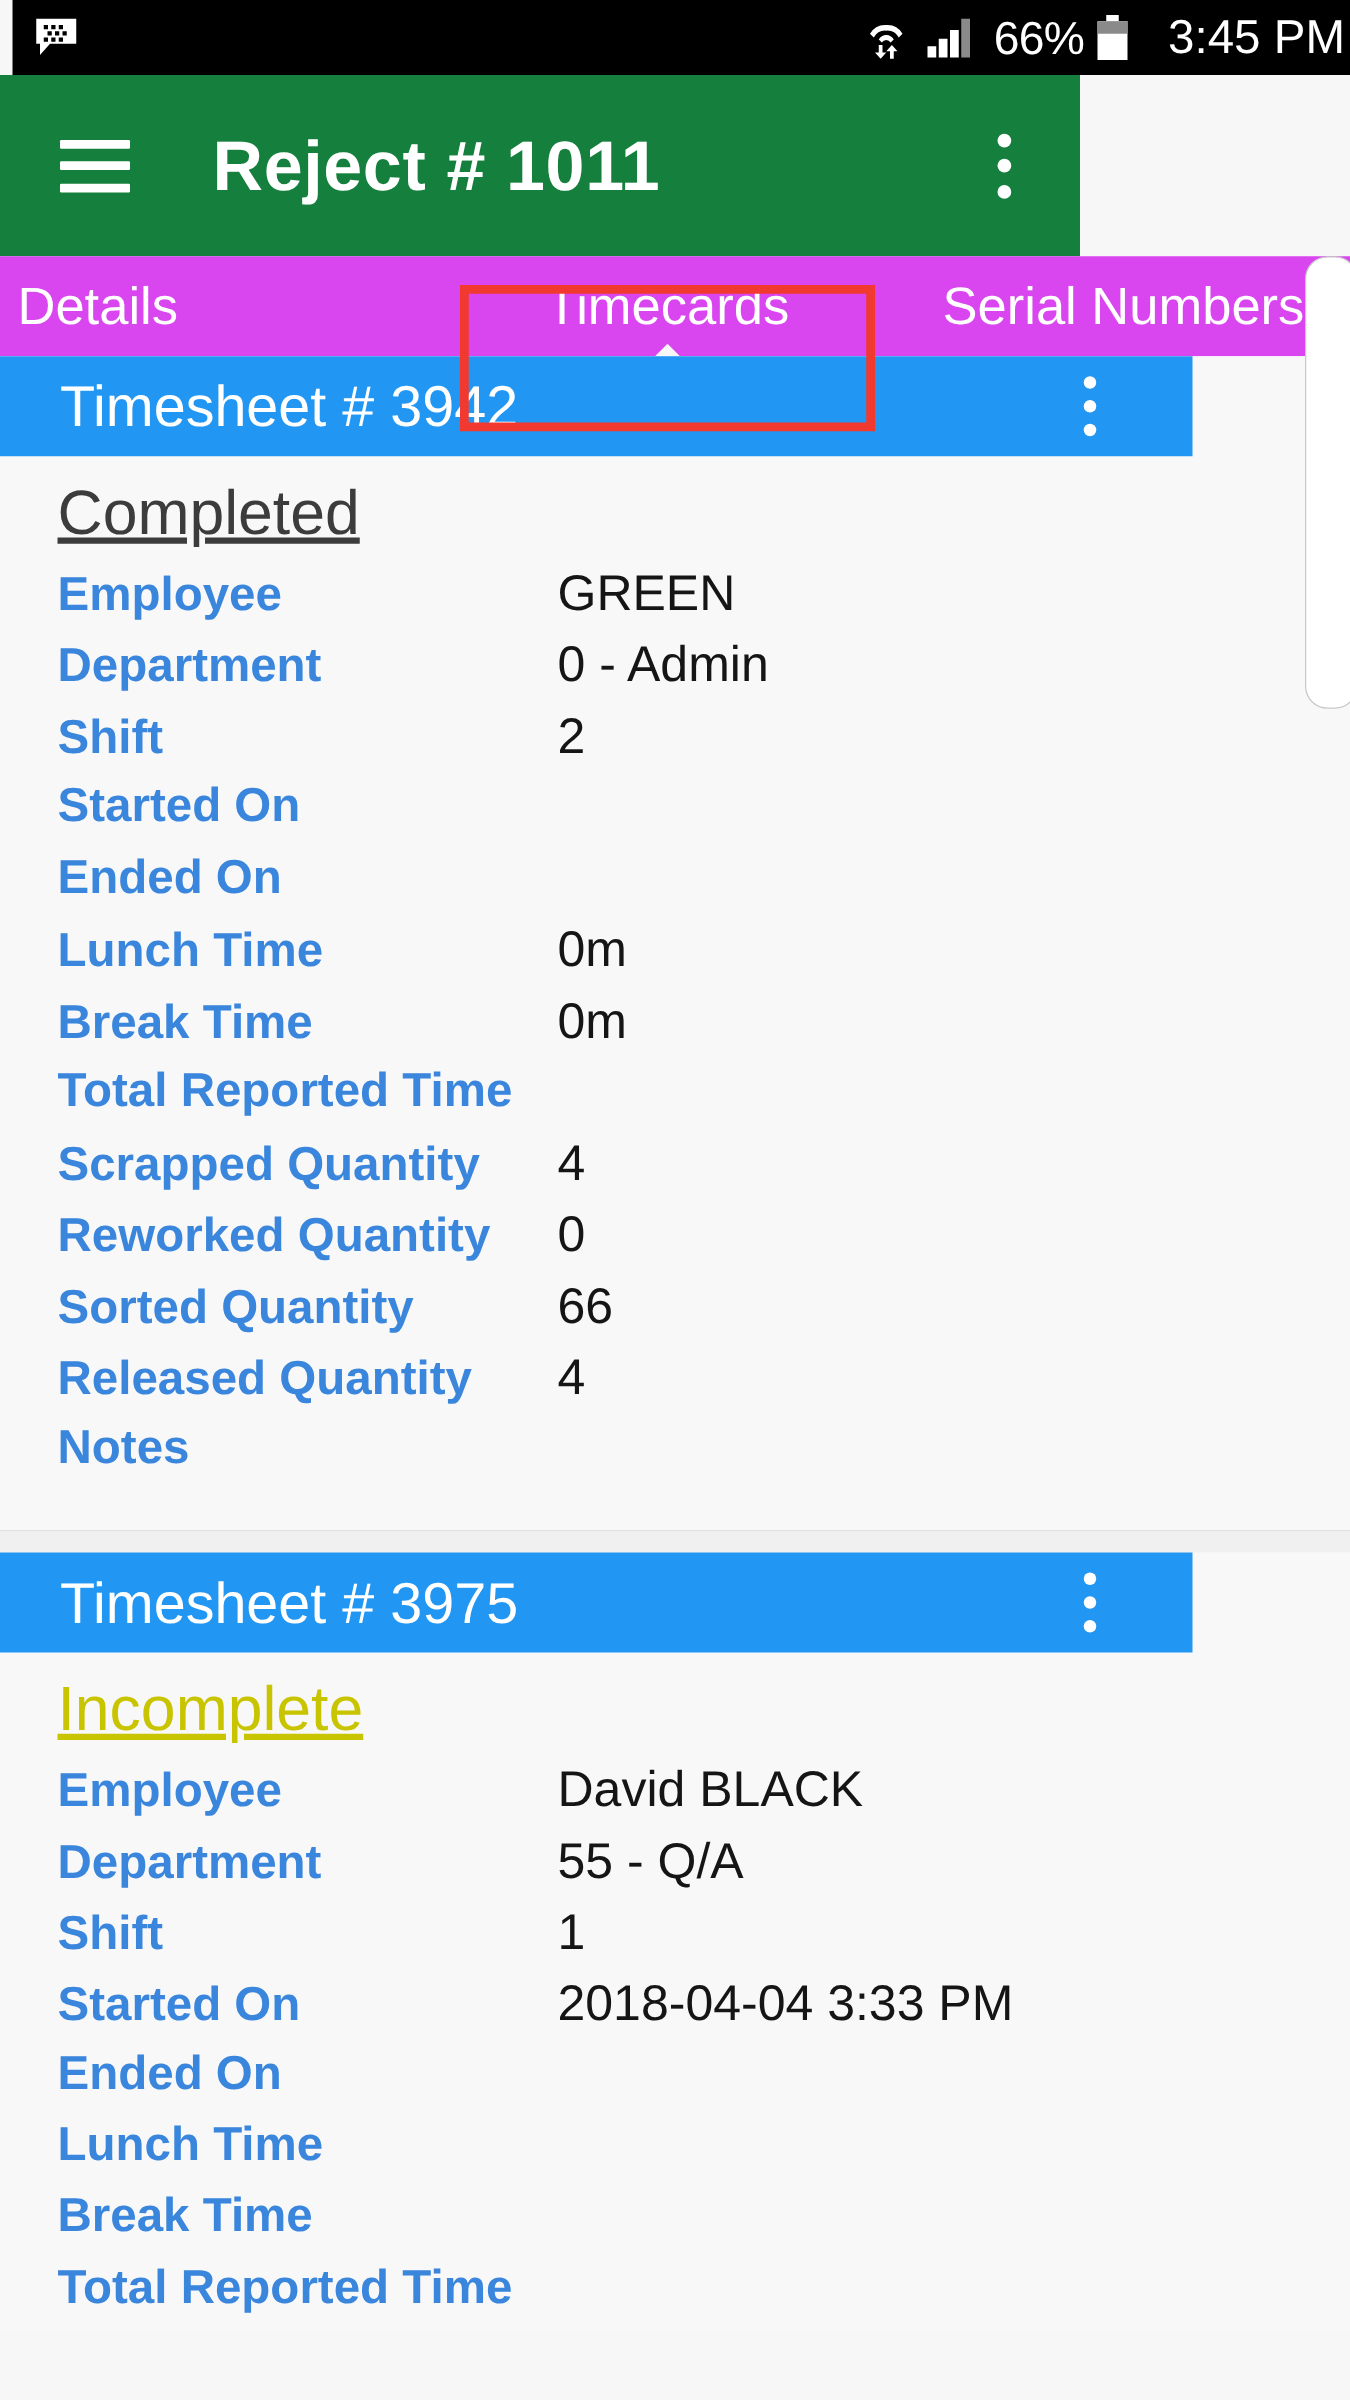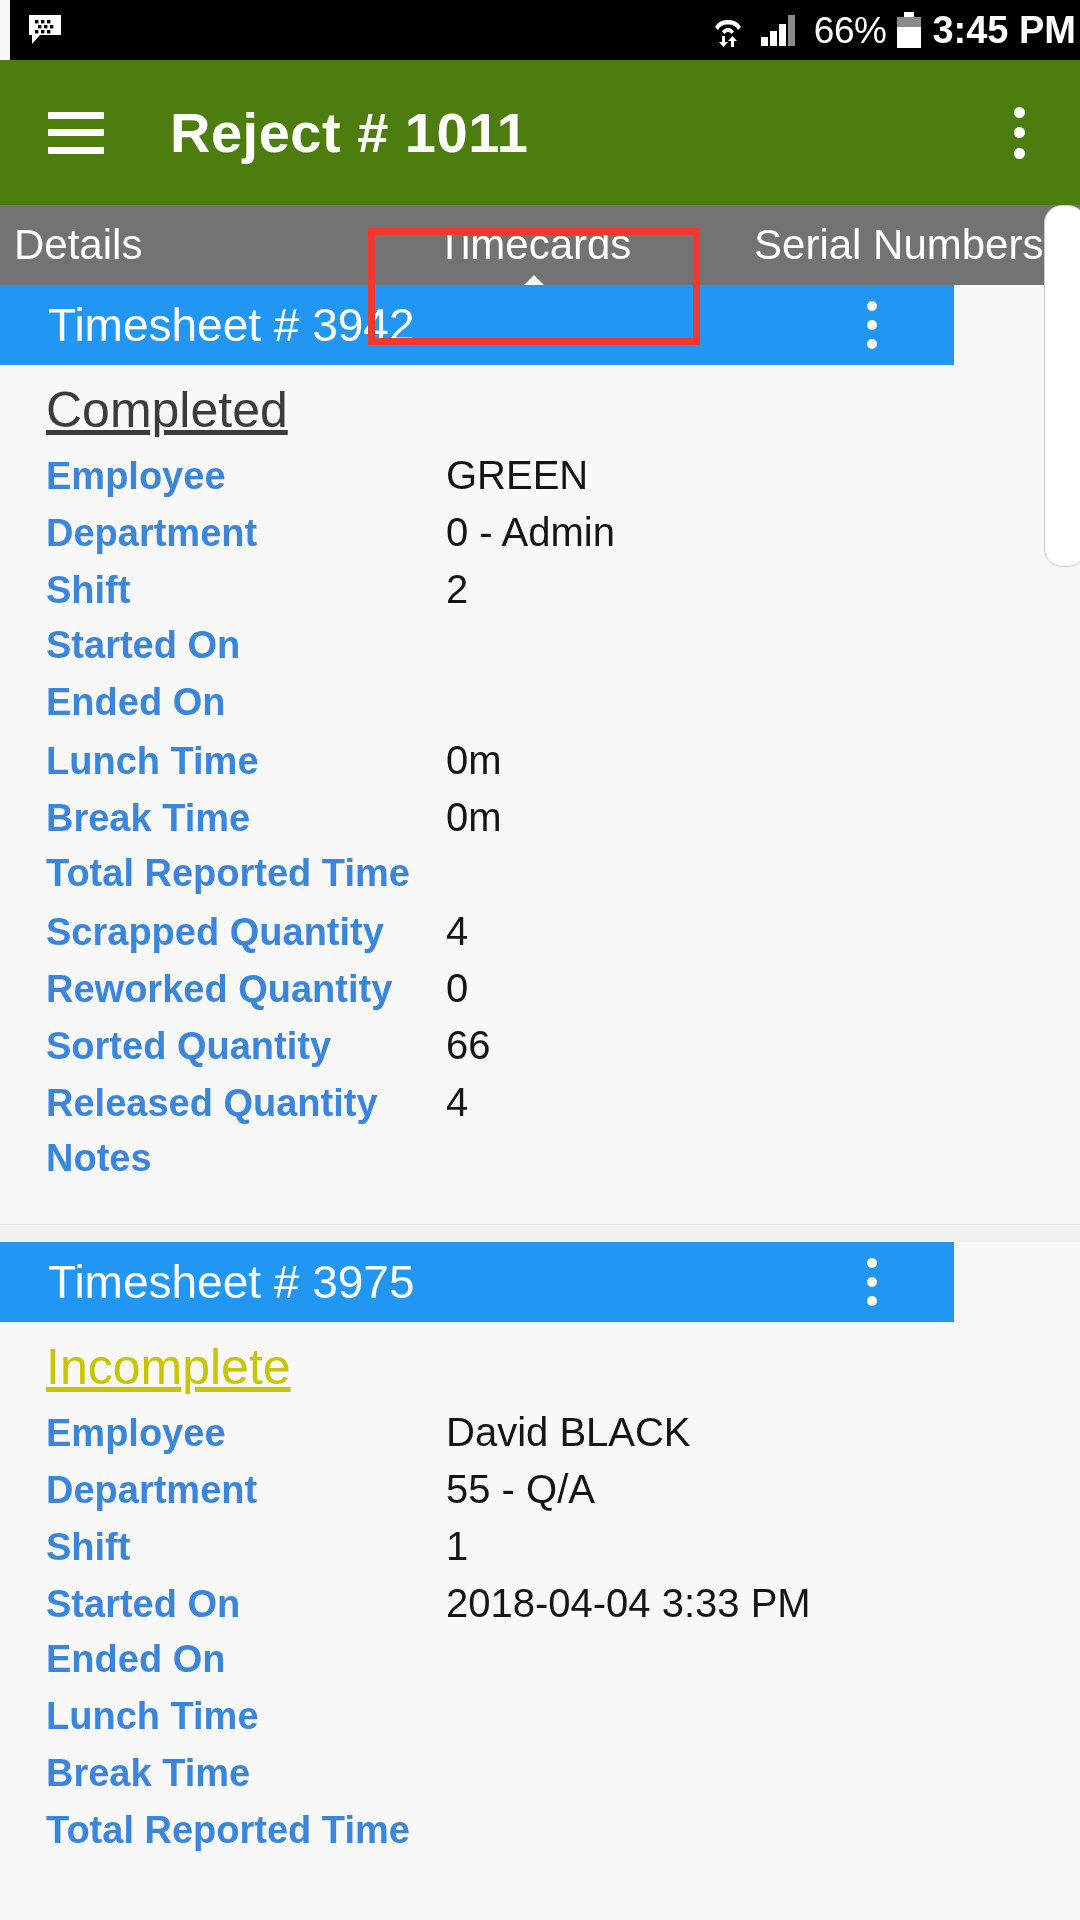--- a/index.html
+++ b/index.html
@@ -15,32 +15,32 @@
   .statusbar{
     position:absolute; top:0; left:10px; width:1080px; height:60px;
     background:#000; color:#fff;
     display:flex; align-items:center; justify-content:space-between;
     padding:0 14px 0 18px;
   }
   .sb-left{ display:flex; align-items:center; gap:10px; }
   .sb-right{ display:flex; align-items:center; gap:11px; }
   .bb-icon{ width:34px; height:34px; position:relative; }
   .sb-pct{ font-size:37px; font-weight:400; letter-spacing:-0.5px; line-height:1; }
-  .sb-time{ font-size:38px; font-weight:700; letter-spacing:0px; line-height:1; }
+  .sb-time{ font-size:38px; font-weight:400; letter-spacing:0px; line-height:1;margin-left:21px; }
   .batt{ width:24px; height:36px; position:relative; }
   .batt .cap{ position:absolute; top:0; left:7px; width:10px; height:5px; background:#fff; }
   .batt .body{ position:absolute; top:5px; left:0; width:24px; height:31px; background:#fff; }
   .batt .body::after{
     content:""; position:absolute; top:0; left:0; right:0; height:10px; background:#8a8a8a;
   }
 
   
   .appbar{
-    position:absolute; top:60px; left:0; width:1080px; height:145px;
-    background:#4d7c0f; display:flex; align-items:center;
+    position:absolute; top:60px; left:0; width:864px; height:145px;
+    background:#15803d; display:flex; align-items:center;
   }
   .hamburger{
     width:56px; height:42px; margin-left:48px;
     display:flex; flex-direction:column; justify-content:space-between;
     cursor:pointer;
   }
   .hamburger span{ display:block; height:7px; background:#fff; border-radius:1px; }
   .appbar-title{
     margin-left:66px; color:#fff; font-size:56px; font-weight:700;
     letter-spacing:0.5px; white-space:nowrap;
@@ -49,21 +49,21 @@
     position:absolute; right:38px; top:50%; transform:translateY(-50%);
     width:46px; height:64px;
     display:flex; flex-direction:column; align-items:center; justify-content:space-between;
     padding:6px 0; cursor:pointer;
   }
   .kebab i{ display:block; width:11px; height:11px; border-radius:50%; background:#fff; }
 
   
   .tabbar{
     position:absolute; top:205px; left:0; width:1080px; height:80px;
-    background:#737373; display:flex; align-items:center;
+    background:#d946ef; display:flex; align-items:center;
   }
   .tab{
     height:80px; display:flex; align-items:center; justify-content:center;
     color:#ffffff; font-size:42px; font-weight:400; white-space:nowrap;
     position:relative; cursor:pointer;
   }
   .tab-details{ width:368px; justify-content:flex-start; padding-left:14px; }
   .tab-timecards{ width:348px; }
   .tab-serial{ width:380px; justify-content:center; padding-left:12px; }
   .tab-arrow{

